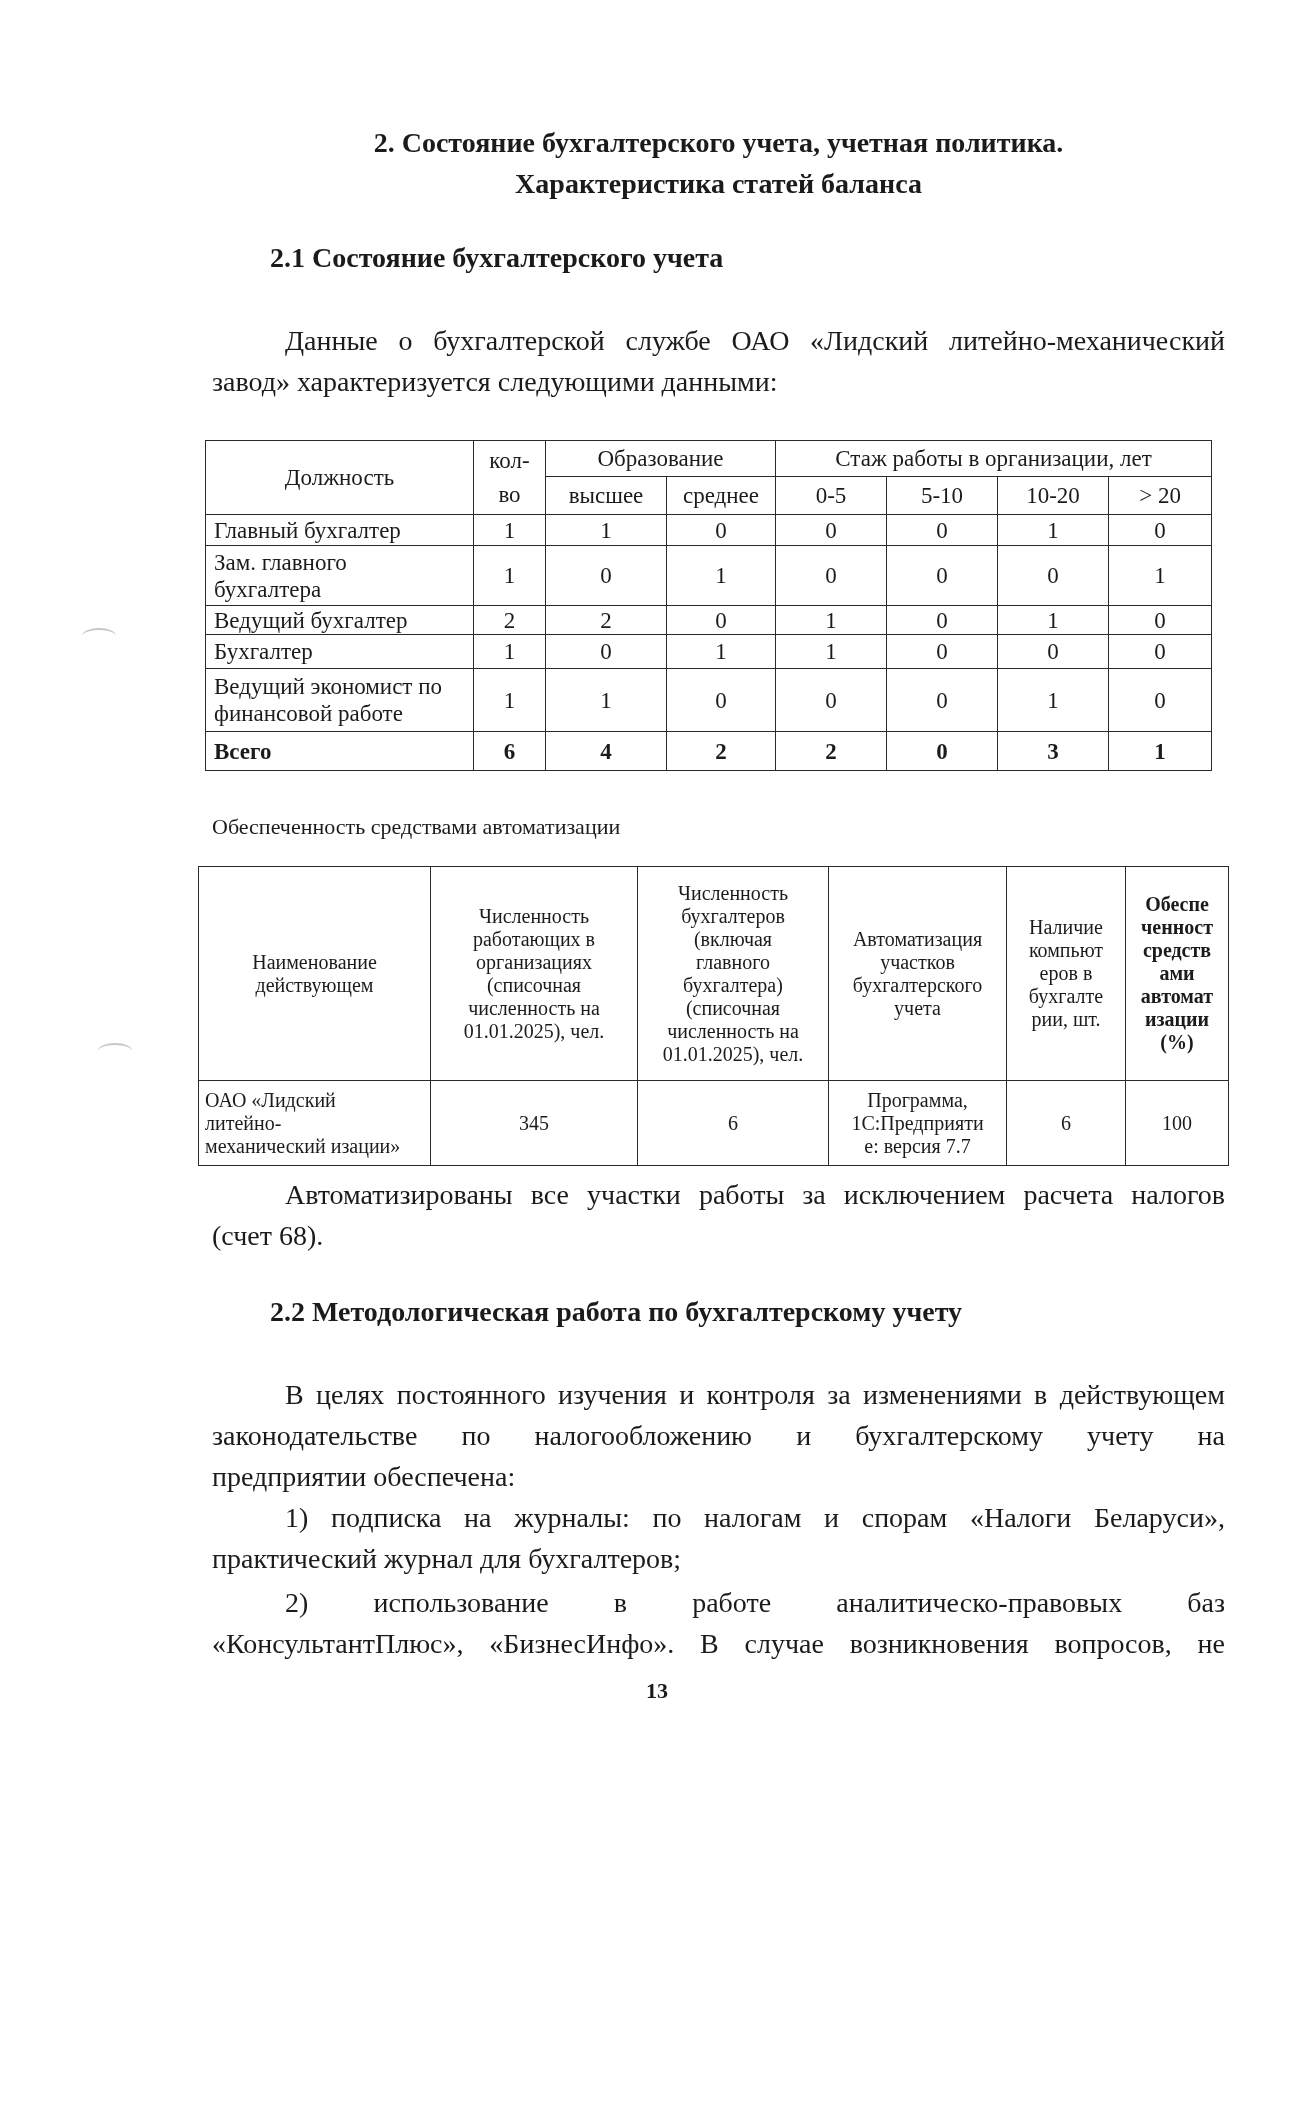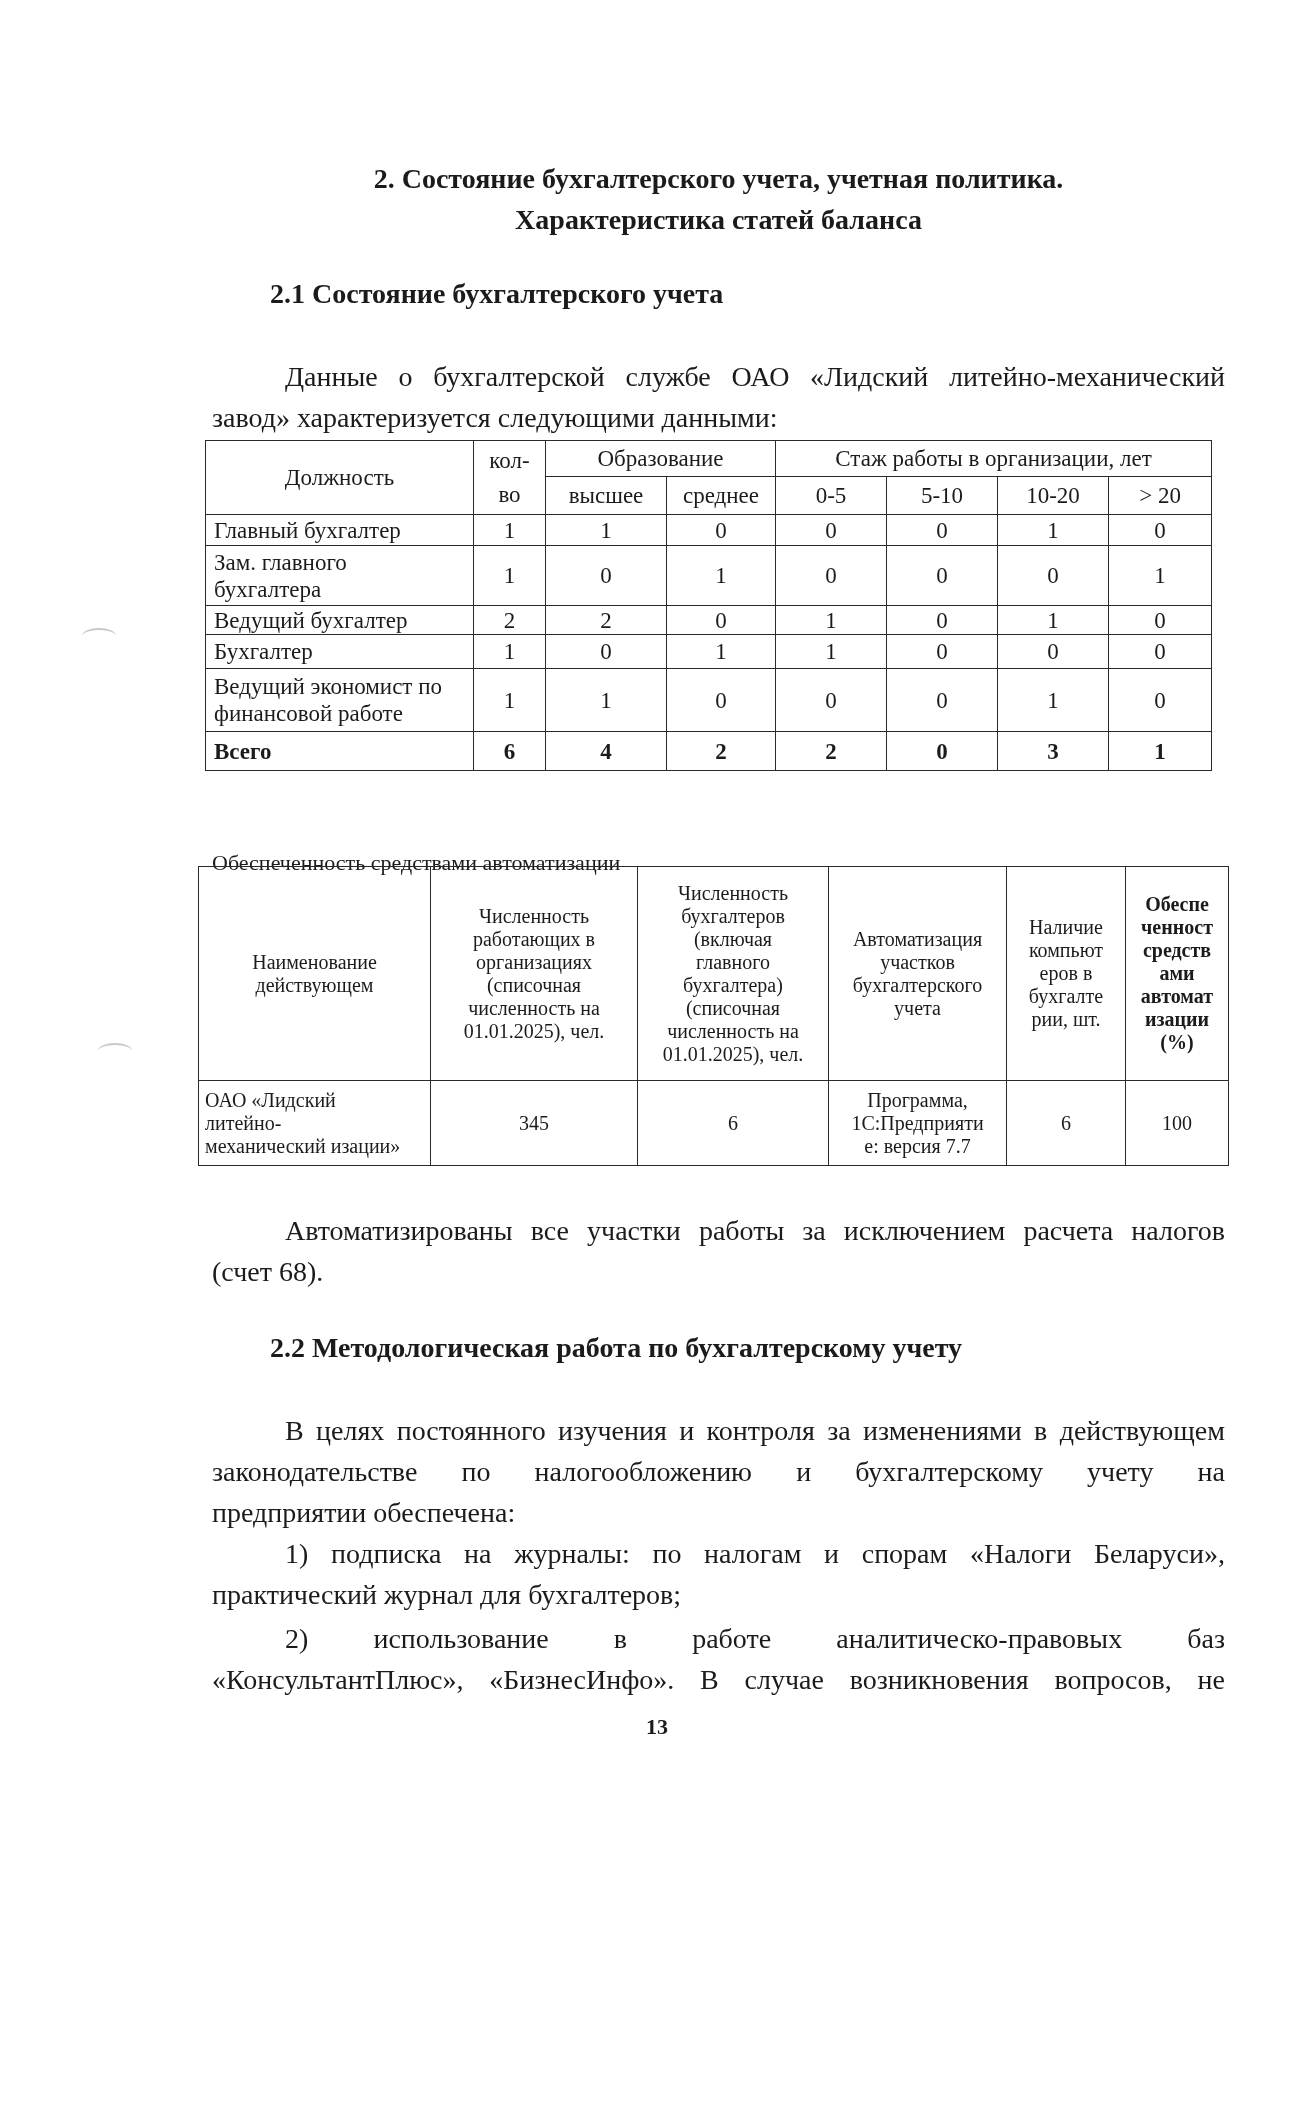--- a/index.html
+++ b/index.html
@@ -1,20 +1,20 @@
 <!DOCTYPE html>
 <html><head>
 <meta charset="utf-8">
 <style>
   html, body { margin:0; padding:0; }
   body {
     width:1314px; height:2124px; position:relative; background:#ffffff;
     font-family:"Liberation Serif","DejaVu Serif",serif; color:#1b1b1b; overflow:hidden;
   }
-  .abs { position:absolute;margin-top:36px; }
+  .abs { position:absolute; }
   .h1 { left:212px; width:1013px; text-align:center; font-weight:bold; font-size:28px; line-height:41px; }
   .h2 { left:270px; font-weight:bold; font-size:28px; line-height:41px; white-space:nowrap; }
   .para { left:212px; width:1013px; font-size:28px; line-height:41px; text-align:justify; text-align-last:auto; }
   .line { display:block; height:41px; white-space:nowrap; }
   .jline { display:flex; justify-content:space-between; height:41px; white-space:nowrap; }
   .indent { padding-left:73px; }
   .caption { left:212px; width:1013px; font-size:22px; line-height:41px; }
   table { border-collapse:collapse; position:absolute; table-layout:fixed; }
   td, th { border:1.5px solid #2a2a2a; padding:0 4px; font-weight:normal; vertical-align:middle; color:#1b1b1b; }
   #t1 { left:205px; top:440px; width:1006px; font-size:23px; line-height:27px; }

